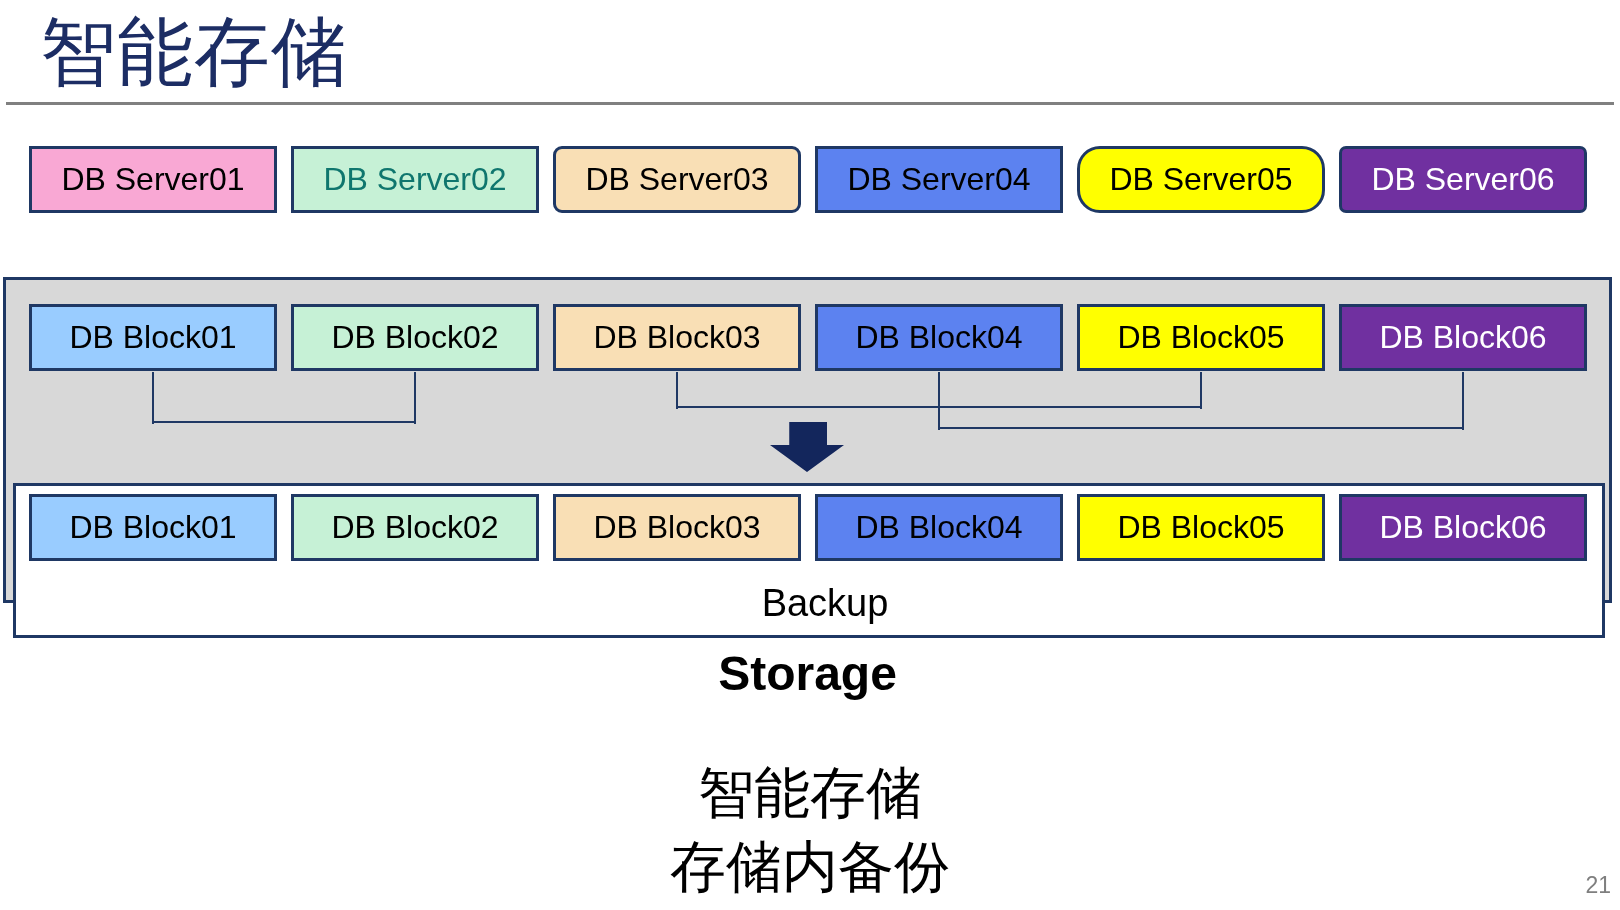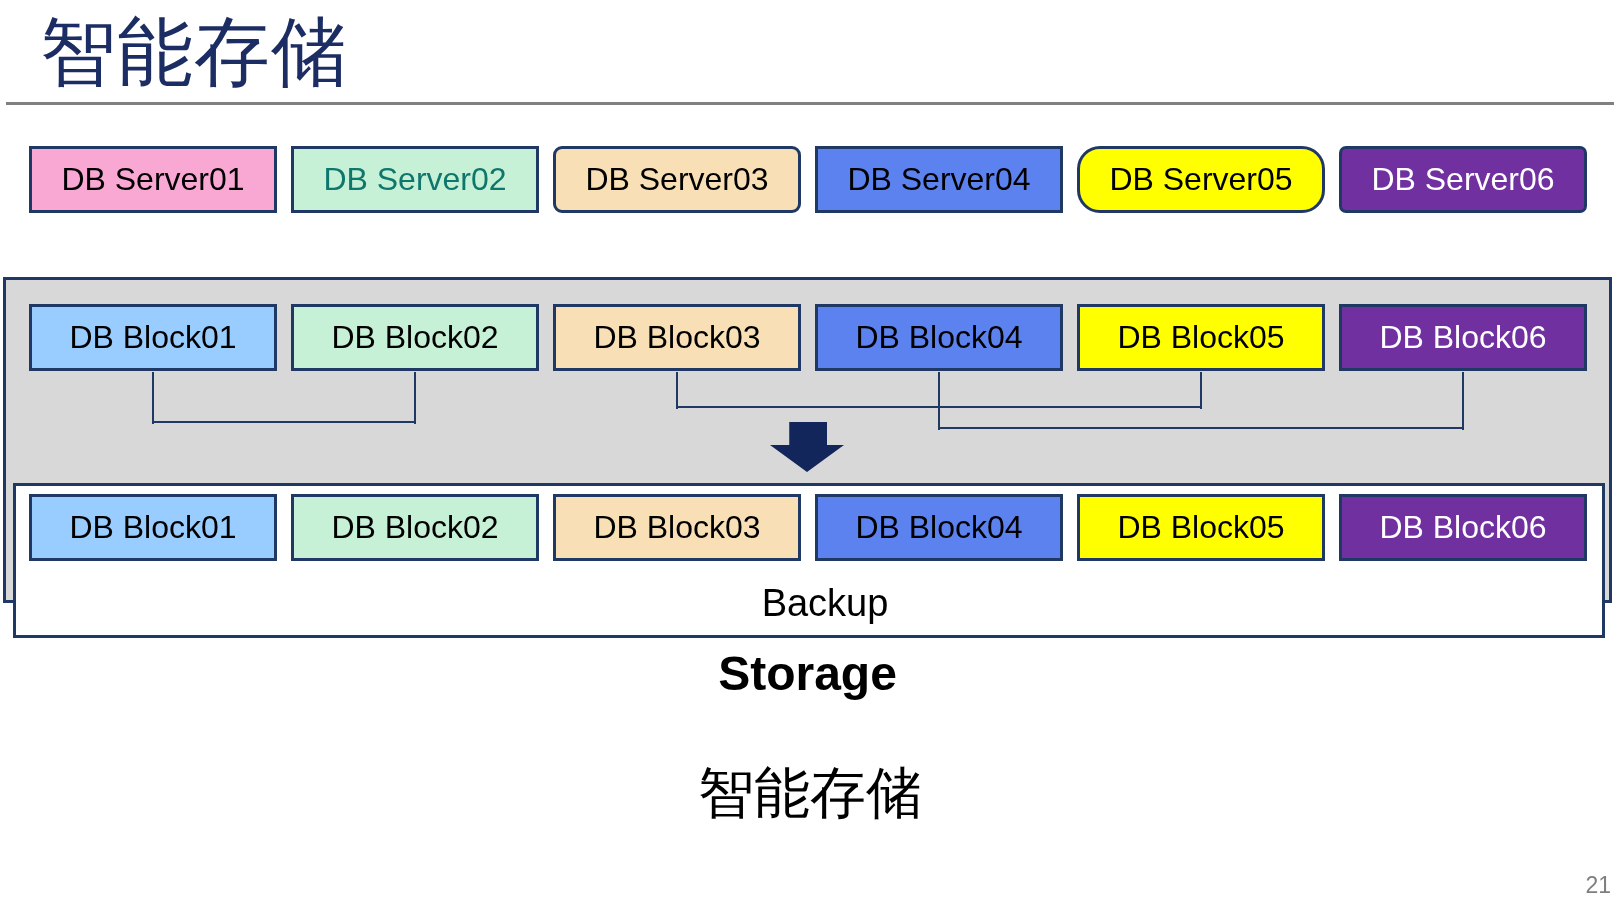--- a/index.html
+++ b/index.html
@@ -107,16 +107,17 @@
         <div class="box" style="background: rgb(112, 48, 160); color: rgb(255, 255, 255);">DB Block06</div>
       </div>
       <div class="backup-label">Backup</div>
     </div>
 
     <div class="storage-label">Storage</div>
   </div>
 
   <div class="captions">
     <div>智能存储</div>
+    <div>存储内备份</div>
   </div>
 
   <div class="page-number">21</div>
 </div>
 
 </body></html>

